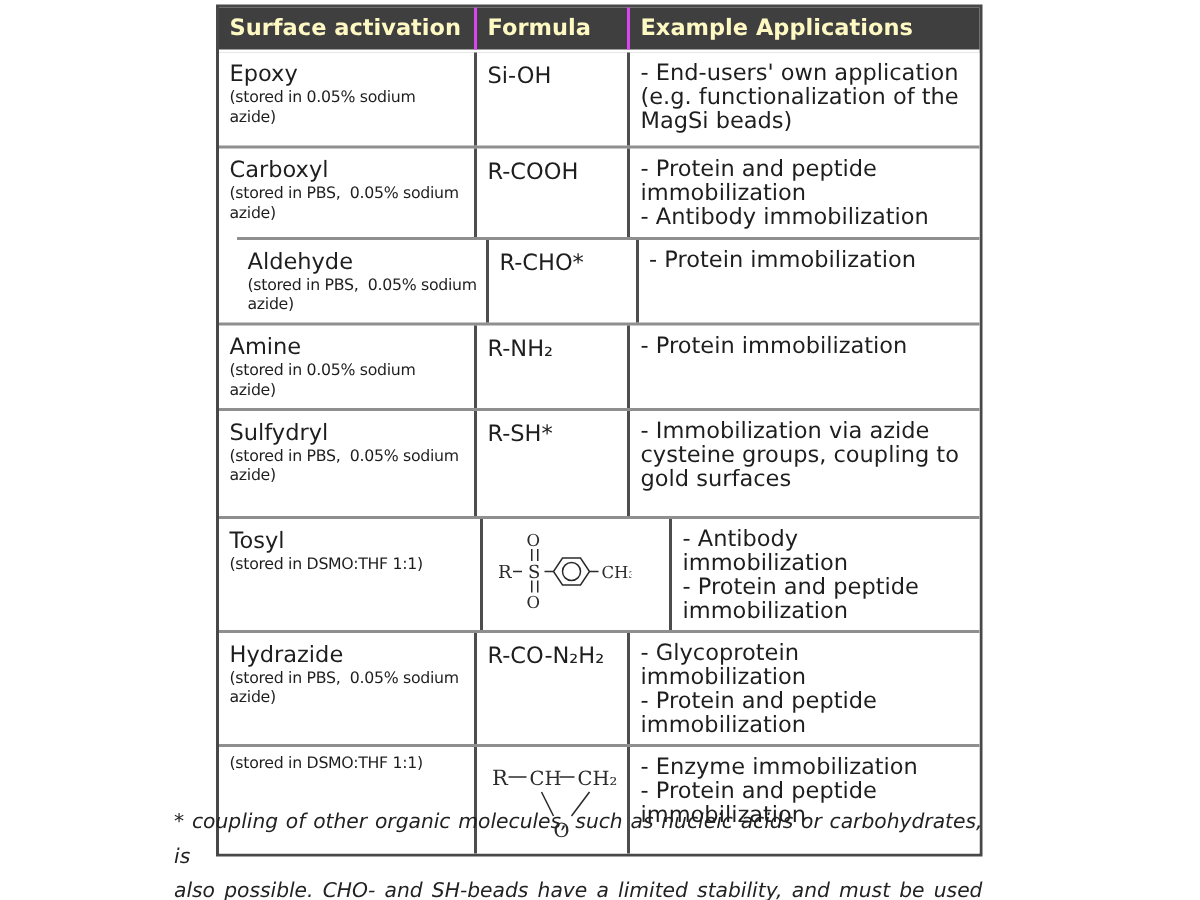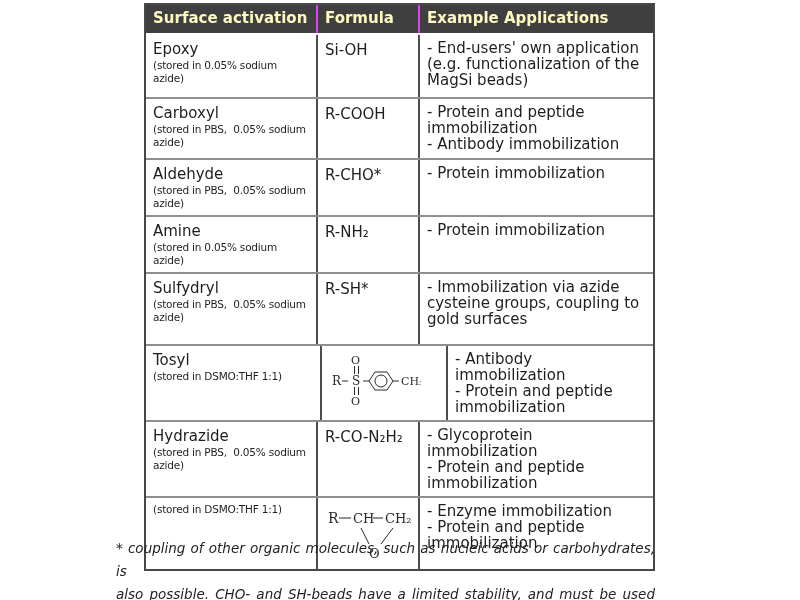--- a/index.html
+++ b/index.html
@@ -18,21 +18,21 @@
     padding:5px 7px 6px 7px;line-height:17px;
   }
   .hcell + .hcell{border-left:2px solid #d946ef;}
   .row{display:flex;background:#ffffff;}
   .row + .row{border-top:2px solid #8f8f8f;}
   .cell{box-sizing:border-box;padding:5px 6px 5px 7px;}
   .cell + .cell{border-left:2px solid #4d4d4d;}
   .c1{width:170px;}
   .c2{width:102px;}
   .c3{width:235px;}
-  .r0{min-height:62px;} .r1{min-height:59px;} .r2{min-height:53px;}
+  .r0{min-height:62px;} .r1{min-height:59px;} .r2{min-height:53px;margin-left:12px;}
   .r3{min-height:52px;} .r4{min-height:70px;} .r5{min-height:65px;gap:24px;}
   .r6{min-height:63px;} .r7{min-height:71px;}
   .act-name{font-size:15px;line-height:19px;}
   .stored{font-size:10.5px;line-height:13px;white-space:pre-wrap;letter-spacing:-0.2px;}
   .formula{font-size:15px;line-height:20px;white-space:pre-wrap;}
   .apps{font-size:15px;line-height:16px;white-space:pre-wrap;}
   .struct{display:block;margin-top:1px;}
   .struct text{fill:#2b2b2b;font-family:"DejaVu Serif","Liberation Serif",serif;}
   .struct line,.struct polygon,.struct circle{stroke:#2b2b2b;stroke-width:1;fill:none;}
   .footnote{

